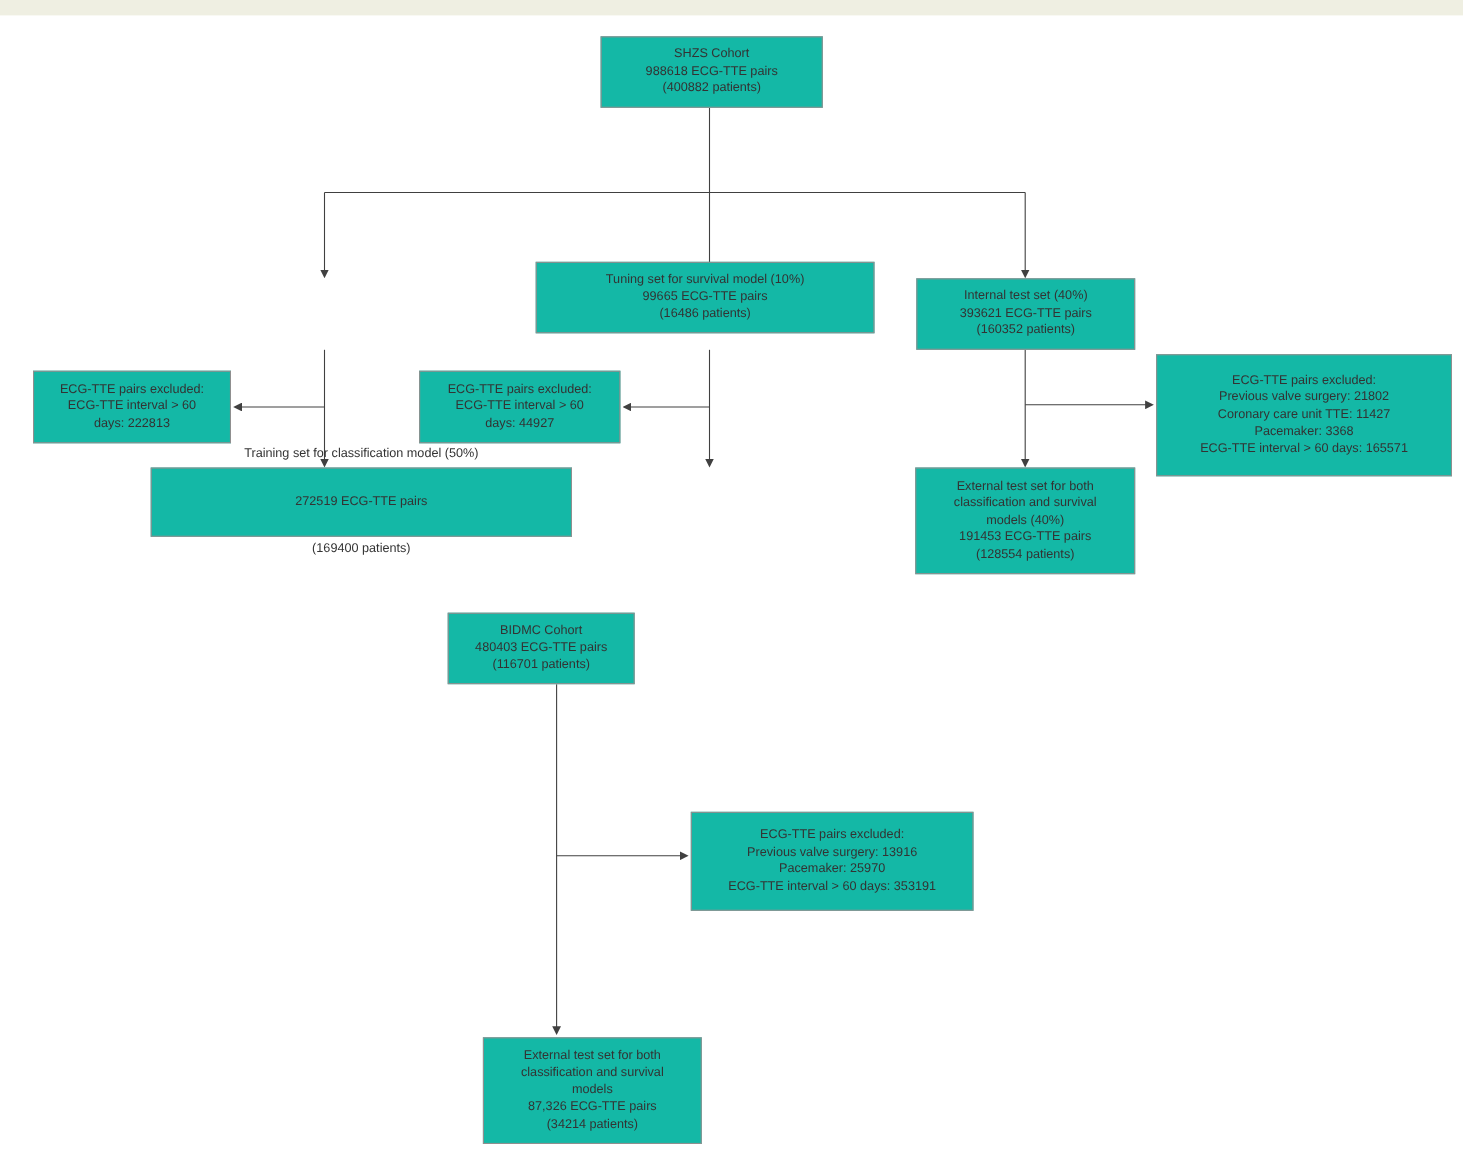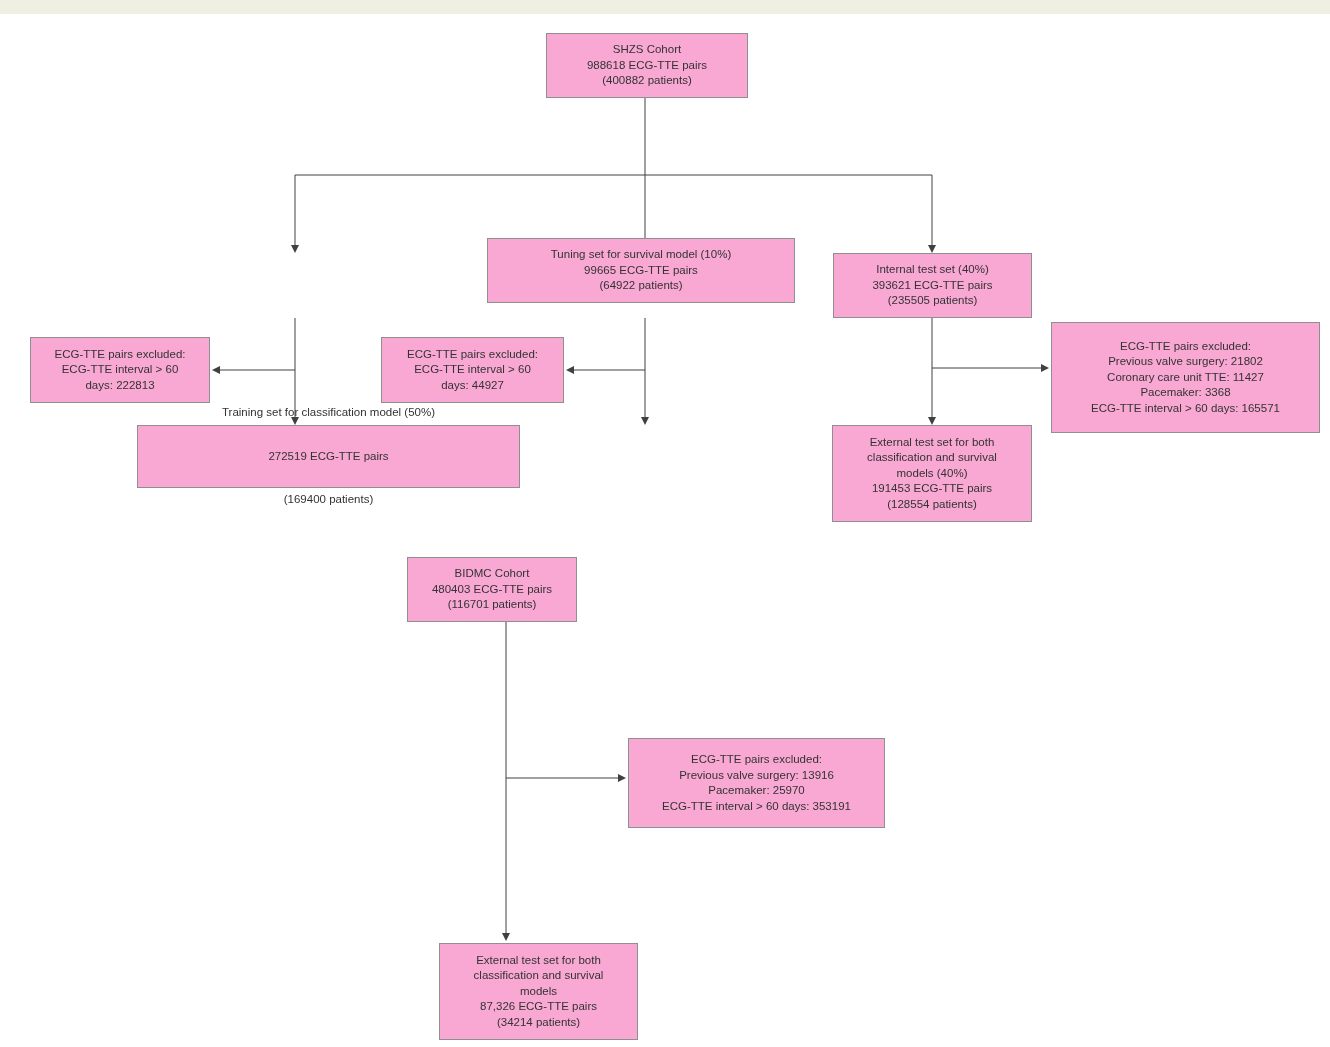--- a/index.html
+++ b/index.html
@@ -27,21 +27,21 @@
   }
   svg.connectors {
     position: absolute;
     left: 0; top: 0;
     width: 1330px; height: 1047px;
   }
   .box {
     position: absolute;
     box-sizing: border-box;
     border: 1px solid #8f8f8f;
-    background: #f9a8d4;
+    background: #14b8a6;
     display: flex;
     flex-direction: column;
     justify-content: center;
     align-items: center;
     text-align: center;
     color: #333333;
     font-size: 11.5px;
     line-height: 15.5px;
     padding: 2px 6px;
   }
@@ -95,27 +95,27 @@
   <div class="box b-shzs">
     <span>SHZS Cohort</span>
     <span>988618 ECG-TTE pairs</span>
     <span>(400882 patients)</span>
   </div>
 
 
   <div class="box b-tune-surv">
     <span>Tuning set for survival model (10%)</span>
     <span>99665 ECG-TTE pairs</span>
-    <span>(64922 patients)</span>
+    <span>(16486 patients)</span>
   </div>
 
   <div class="box b-int-test">
     <span>Internal test set (40%)</span>
     <span>393621 ECG-TTE pairs</span>
-    <span>(235505 patients)</span>
+    <span>(160352 patients)</span>
   </div>
 
   <div class="box b-excl-train">
     <span>ECG-TTE pairs excluded:</span>
     <span>ECG-TTE interval &gt; 60</span>
     <span>days: 222813</span>
   </div>
 
   <div class="box b-excl-tune">
     <span>ECG-TTE pairs excluded:</span>

